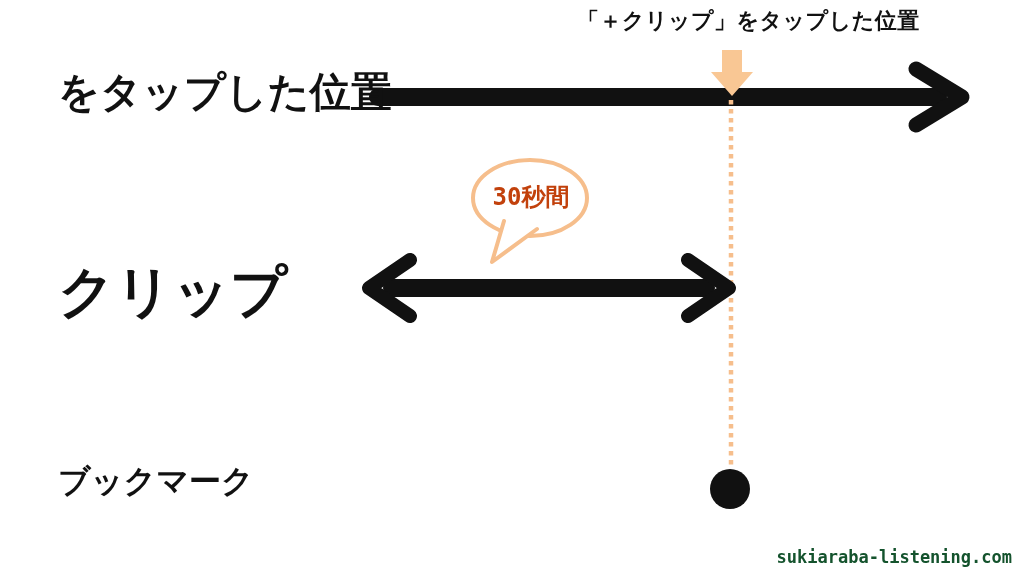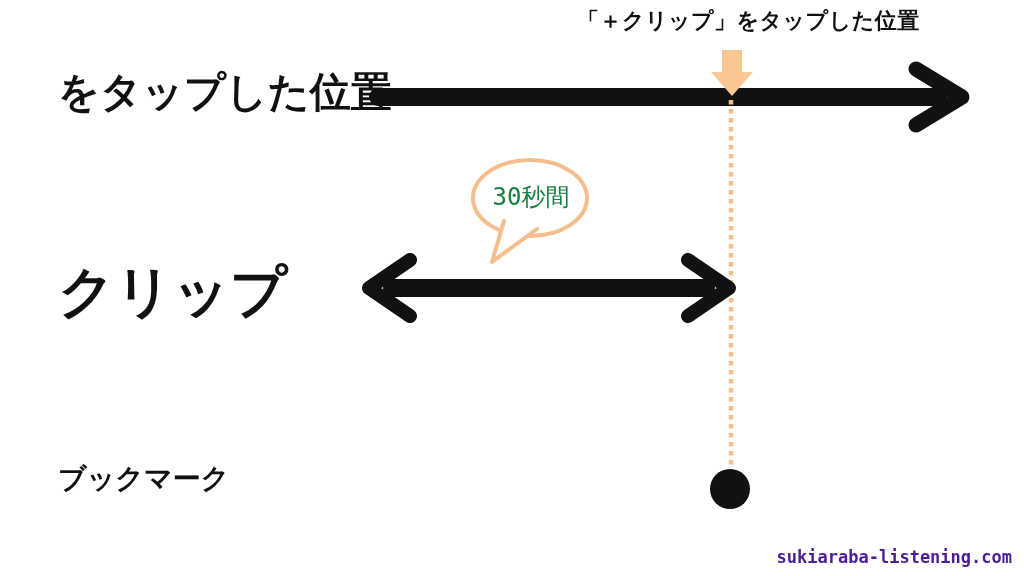--- a/index.html
+++ b/index.html
@@ -41,41 +41,41 @@
     font-size: 41px;
   }
   .clip-label {
     left: 58px;
     top: 261px;
     font-size: 56px;
   }
   .bookmark-label {
     left: 58px;
     top: 464px;
-    font-size: 28px;
+    font-size: 32px;
   }
   .bubble-label {
     position: absolute;
     left: 531px;
     top: 197px;
     transform: translate(-50%, -50%);
     font-family: "DejaVu Sans Mono", "Liberation Mono", monospace;
     font-size: 24px;
-    font-weight: 400;
-    color: #15803d;
+    font-weight: 700;
+    color: #c2410c;
     white-space: nowrap;
   }
   .watermark {
     position: absolute;
     right: 12px;
     top: 547px;
     font-family: "DejaVu Sans Mono", "Liberation Mono", monospace;
     font-size: 17px;
     font-weight: 700;
-    color: #4c1d95;
+    color: #14532d;
     white-space: nowrap;
   }
 </style>
 </head>
 <body>
 
 <div class="canvas">
 
   <svg class="shapes" viewBox="0 0 1024 576" xmlns="http://www.w3.org/2000/svg">
 

